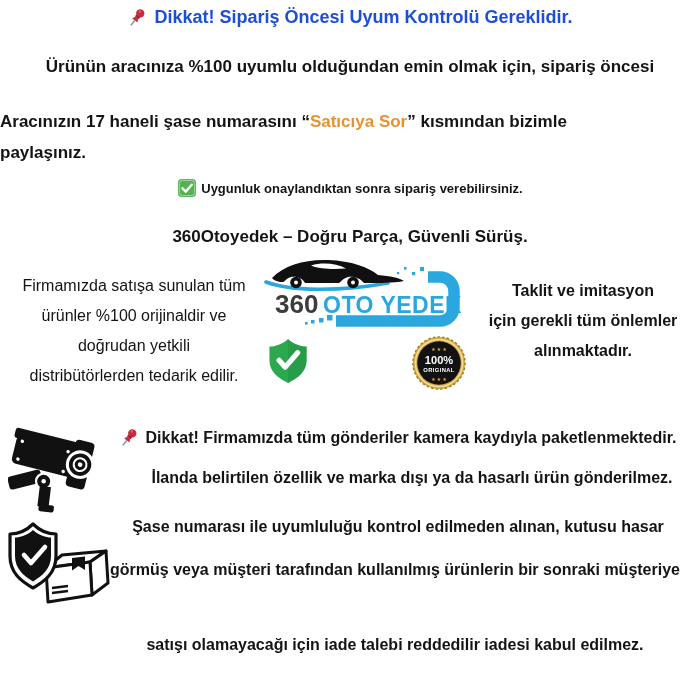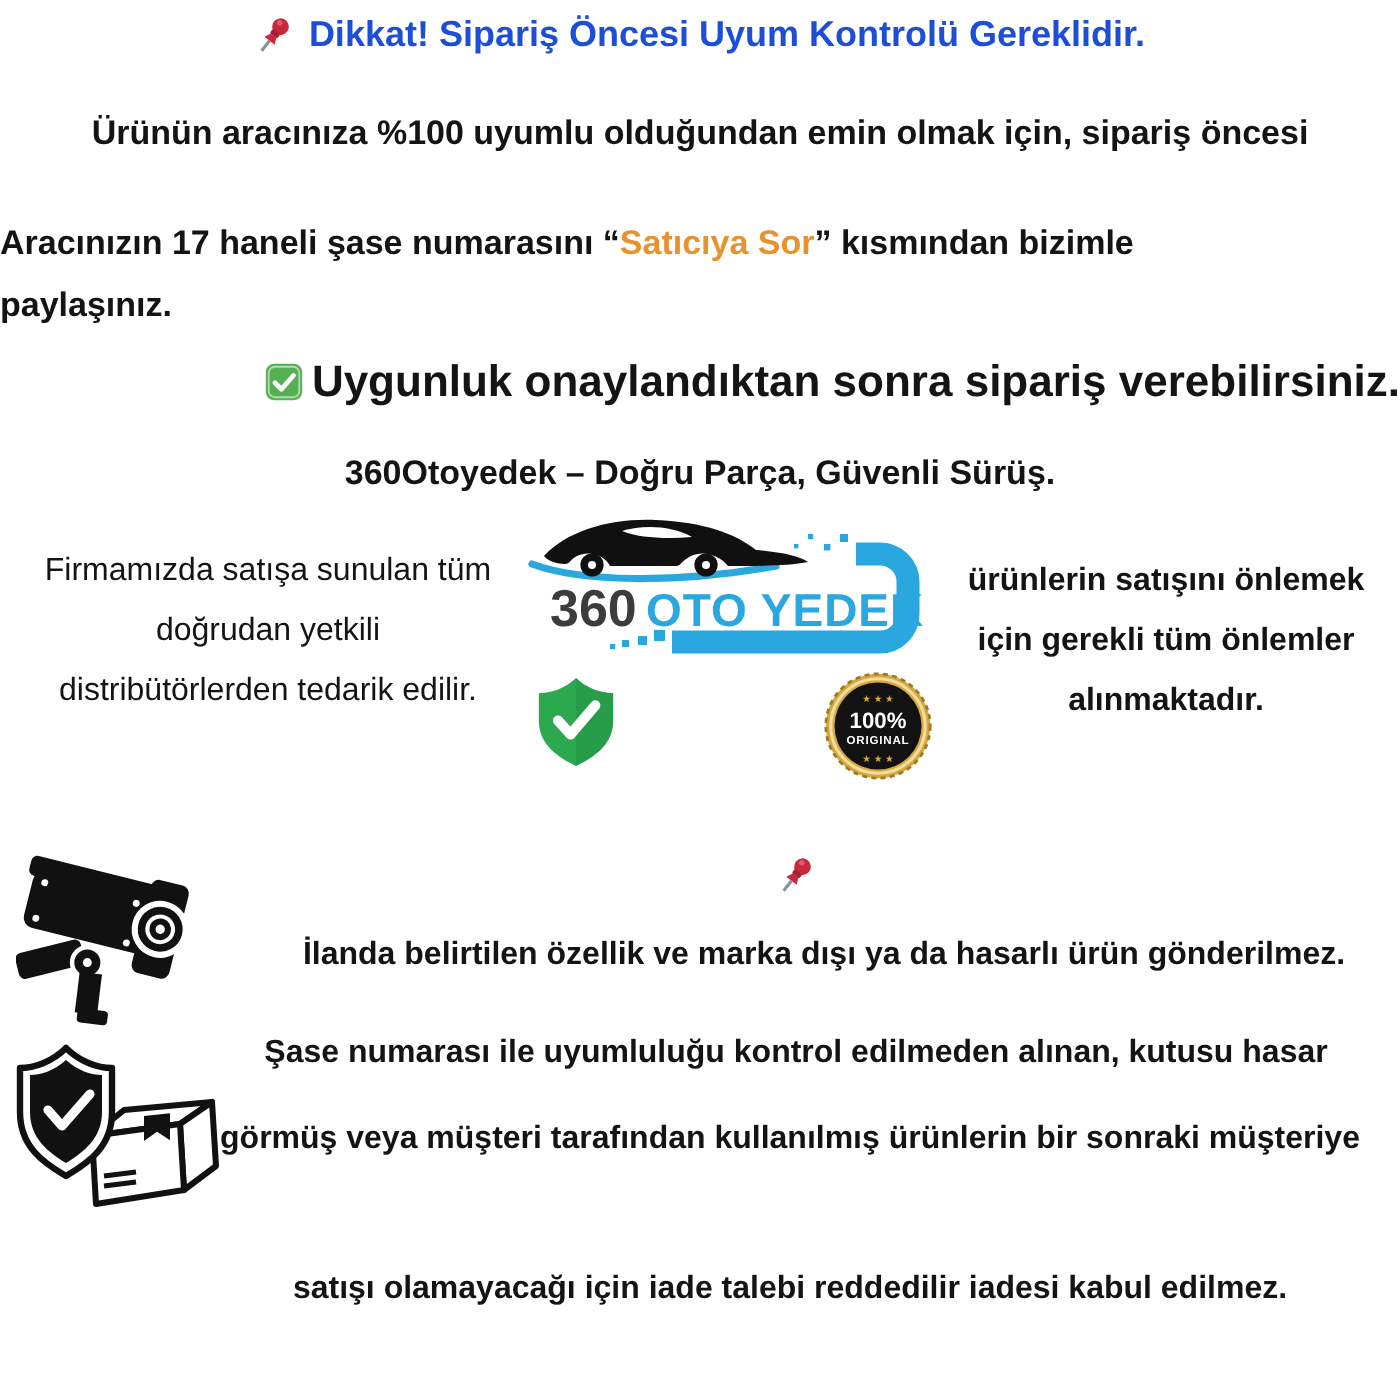--- a/index.html
+++ b/index.html
@@ -30,21 +30,21 @@
   .pin-icon { width: 20px; height: 23px; flex: 0 0 auto; }
 
   
   .intro-1 { left: 0; right: 0; top: 57px; font-size: 17px; font-weight: 700; }
   .intro-2 {
     left: 0; right: 0; top: 106px;
     font-size: 17px; font-weight: 700;
     line-height: 31px; 
   }
   .hl { color: #E8922F; }
-  .check-row { left: 0; right: 0; top: 178px; gap: 4px; font-size: 22px; font-weight: 700; justify-content: flex-end; }
+  .check-row { left: 0; right: 0; top: 178px; gap: 4px; font-size: 13px; font-weight: 700; }
   .checkbox-icon { width: 20px; height: 20px; flex: 0 0 auto; }
   .brand-line { left: 0; right: 0; top: 227px; font-size: 17px; font-weight: 700; }
 
   
   .col-left {
     left: 0; top: 271px; width: 268px;
     font-size: 16px; font-weight: 400; line-height: 30px;
     text-align: center;
   }
   .col-right {
@@ -94,26 +94,27 @@
     <rect x="2.6" y="2.6" width="16.8" height="16.8" rx="3.4" fill="none" stroke="#ffffff" stroke-width="1" opacity="0.55"></rect>
     <path d="M6,11.4 L9.6,15 L16.2,7.4" fill="none" stroke="#ffffff" stroke-width="2.6" stroke-linecap="round" stroke-linejoin="round"></path>
   </svg>
   <span>Uygunluk onaylandıktan sonra sipariş verebilirsiniz.</span>
 </div>
 
 <div class="abs brand-line line">360Otoyedek – Doğru Parça, Güvenli Sürüş.</div>
 
 <div class="abs col-left">
   <div>Firmamızda satışa sunulan tüm</div>
+  <div>ürünler %100 orijinaldir ve</div>
   <div>doğrudan yetkili</div>
   <div>distribütörlerden tedarik edilir.</div>
 </div>
 
 <div class="abs col-right">
-  <div>ürünlerin satışını önlemek</div>
+  <div>Taklit ve imitasyon</div>
   <div>için gerekli tüm önlemler</div>
   <div>alınmaktadır.</div>
 </div>
 
 <svg class="abs logo-svg" viewBox="0 0 210 82" aria-hidden="false">
 
   <g>
     <path d="M164,21 H176 A14,14 0 0 1 190,35 V51 A14,14 0 0 1 176,65 H72" fill="none" stroke="#2AA7DF" stroke-width="11.5"></path>
     <rect x="63" y="59" width="5.5" height="5.5" fill="#2AA7DF"></rect>
     <rect x="55" y="62" width="4.5" height="4.5" fill="#2AA7DF"></rect>
@@ -178,20 +179,21 @@
 <div class="abs ship-1 center-row">
   <svg class="pin-icon" viewBox="0 0 22 24" aria-hidden="true">
     <g transform="rotate(38 11 12)">
       <circle cx="11" cy="6.2" r="4.6" fill="#C8293B"></circle>
       <circle cx="9.4" cy="4.8" r="1.5" fill="#E05A6B"></circle>
       <rect x="8.4" y="9.6" width="5.2" height="3" rx="1" fill="#A82133"></rect>
       <path d="M9.1,12.4 h3.8 l1.7,3.6 h-7.2 Z" fill="#C8293B"></path>
       <line x1="11" y1="16" x2="11" y2="23" stroke="#8a8f98" stroke-width="1.7"></line>
     </g>
   </svg>
+  <span>Dikkat! Firmamızda tüm gönderiler kamera kaydıyla paketlenmektedir.</span>
 </div>
 
 <div class="abs ship-2 line">İlanda belirtilen özellik ve marka dışı ya da hasarlı ürün gönderilmez.</div>
 
 <svg class="abs pkg-svg" viewBox="0 0 112 96" aria-hidden="true">
 
   <g stroke="#111111" stroke-width="3" stroke-linejoin="round" fill="#ffffff">
     <path d="M40,50 L56,37 L100,33 L84,44 Z"></path>
     <path d="M84,44 L100,33 L102,65 L86,77 Z"></path>
     <path d="M40,50 L84,44 L86,77 L42,84 Z"></path>

